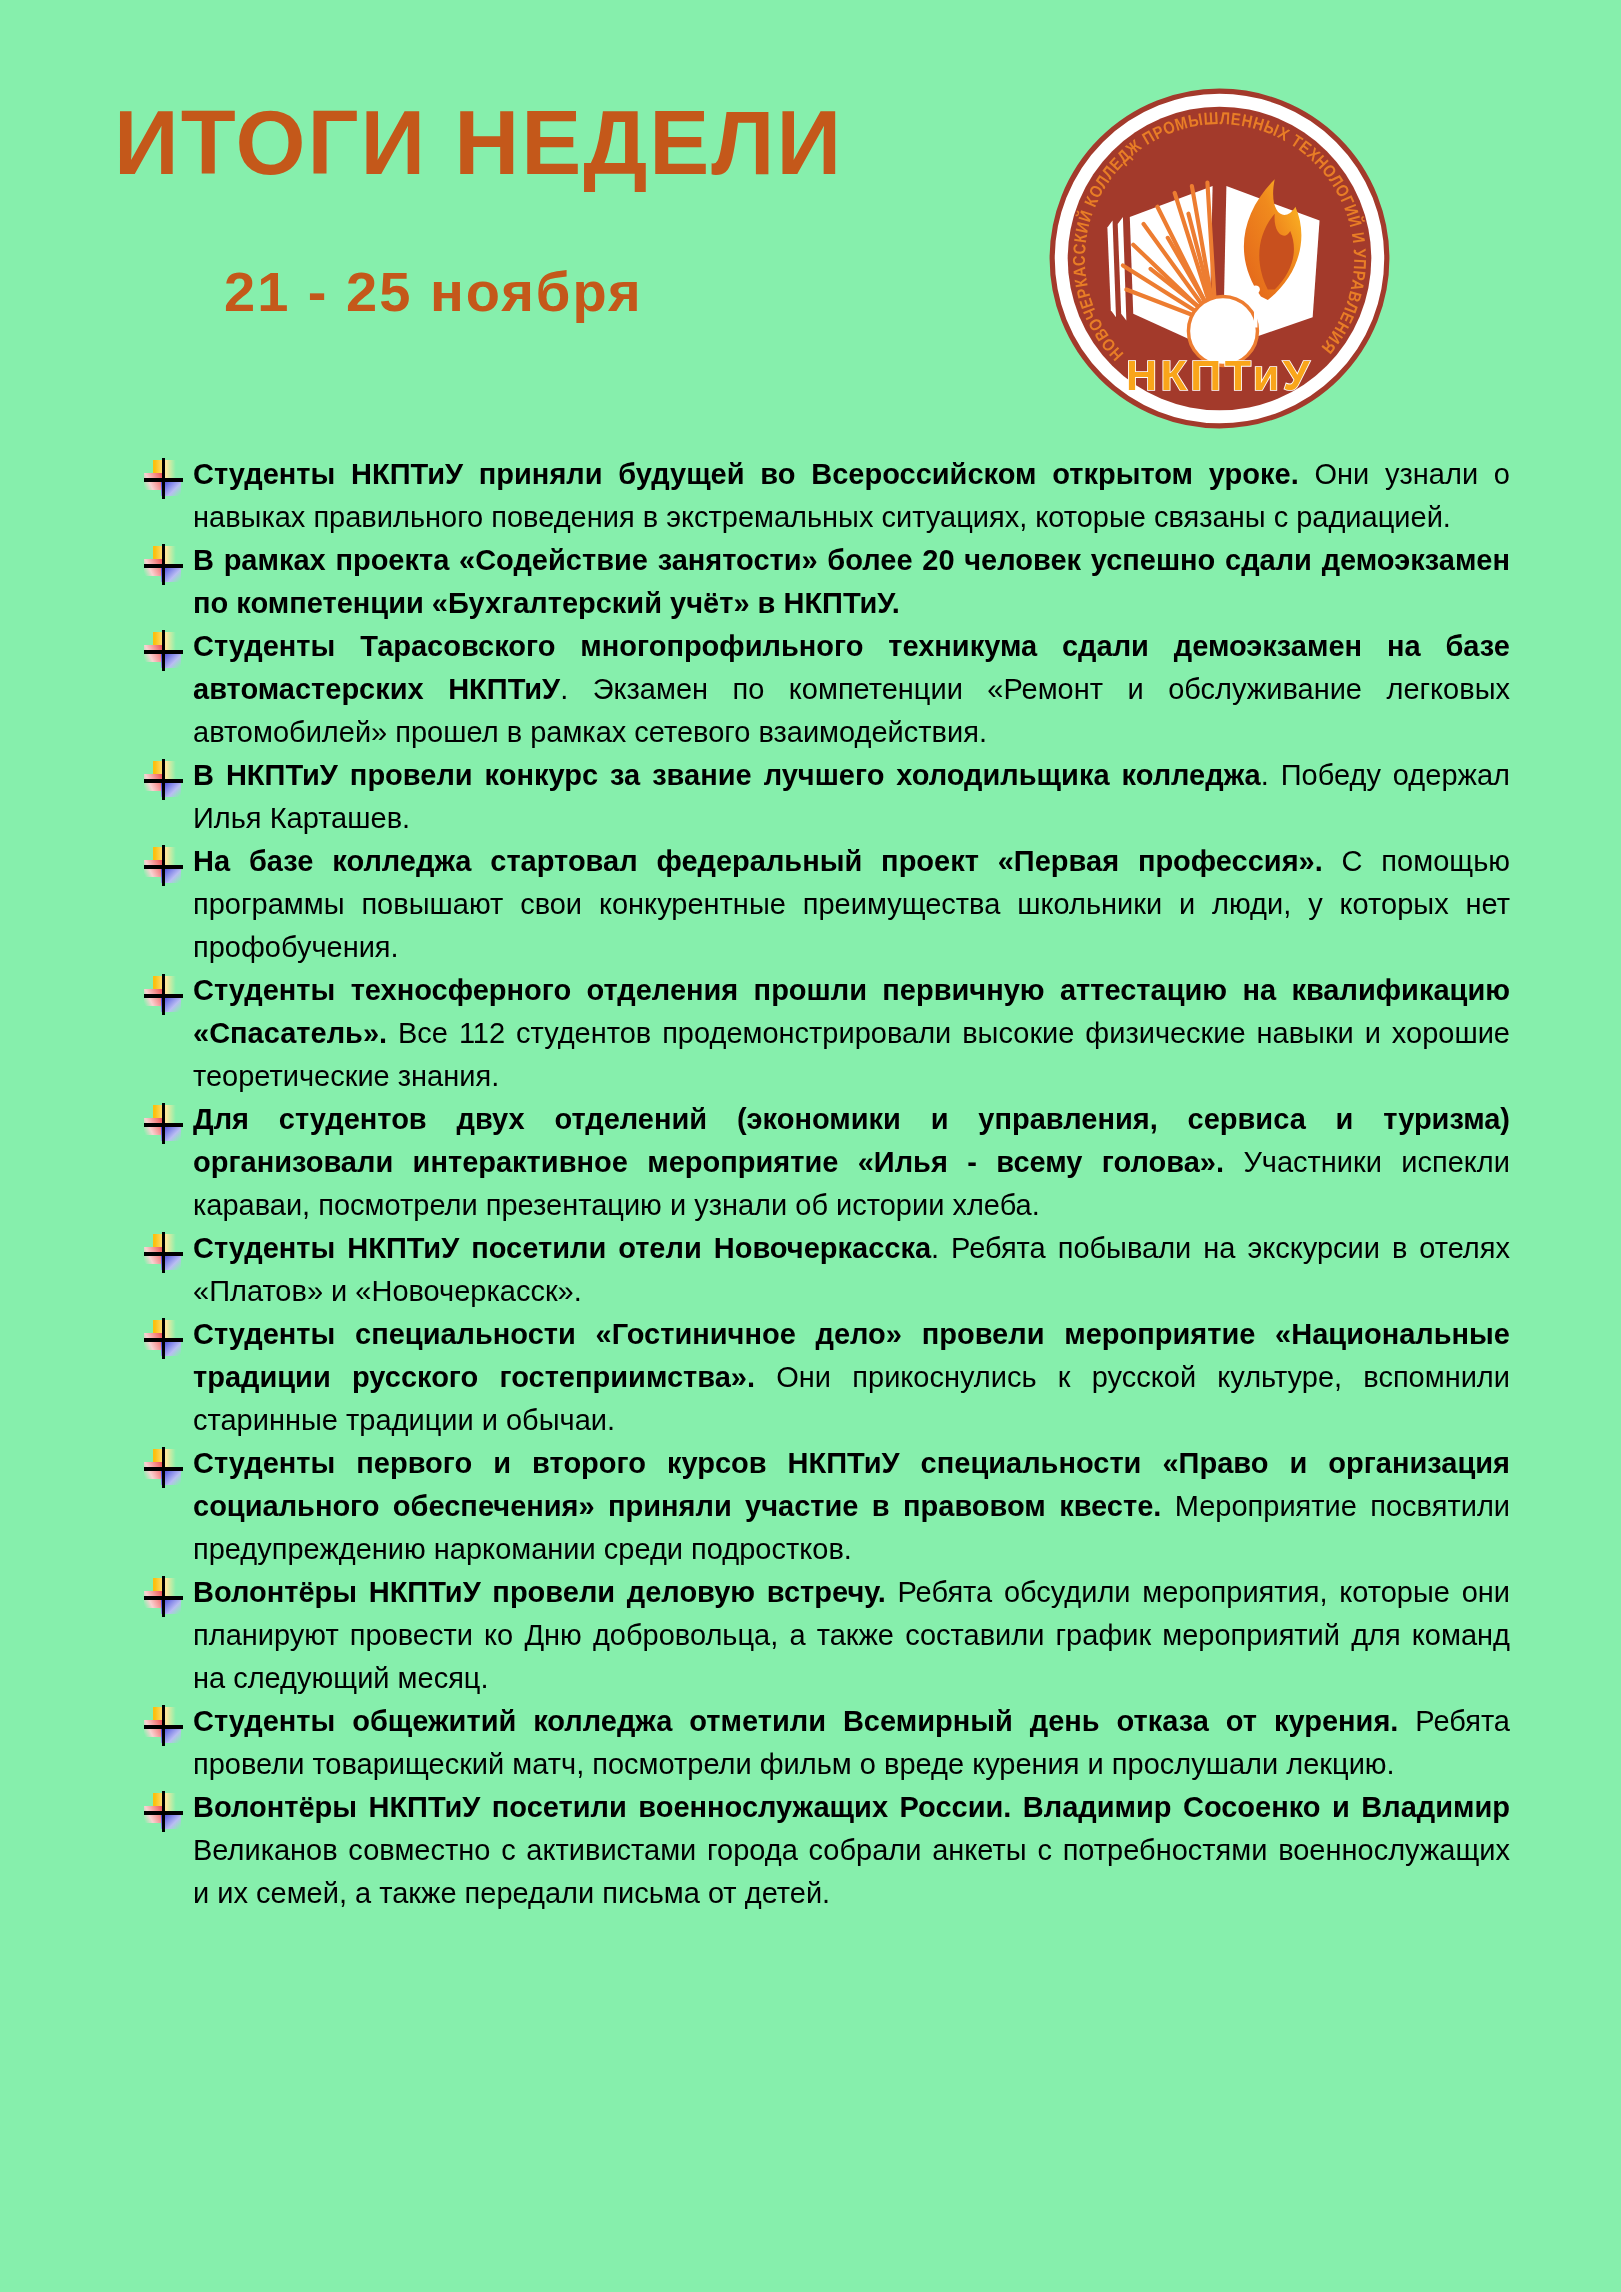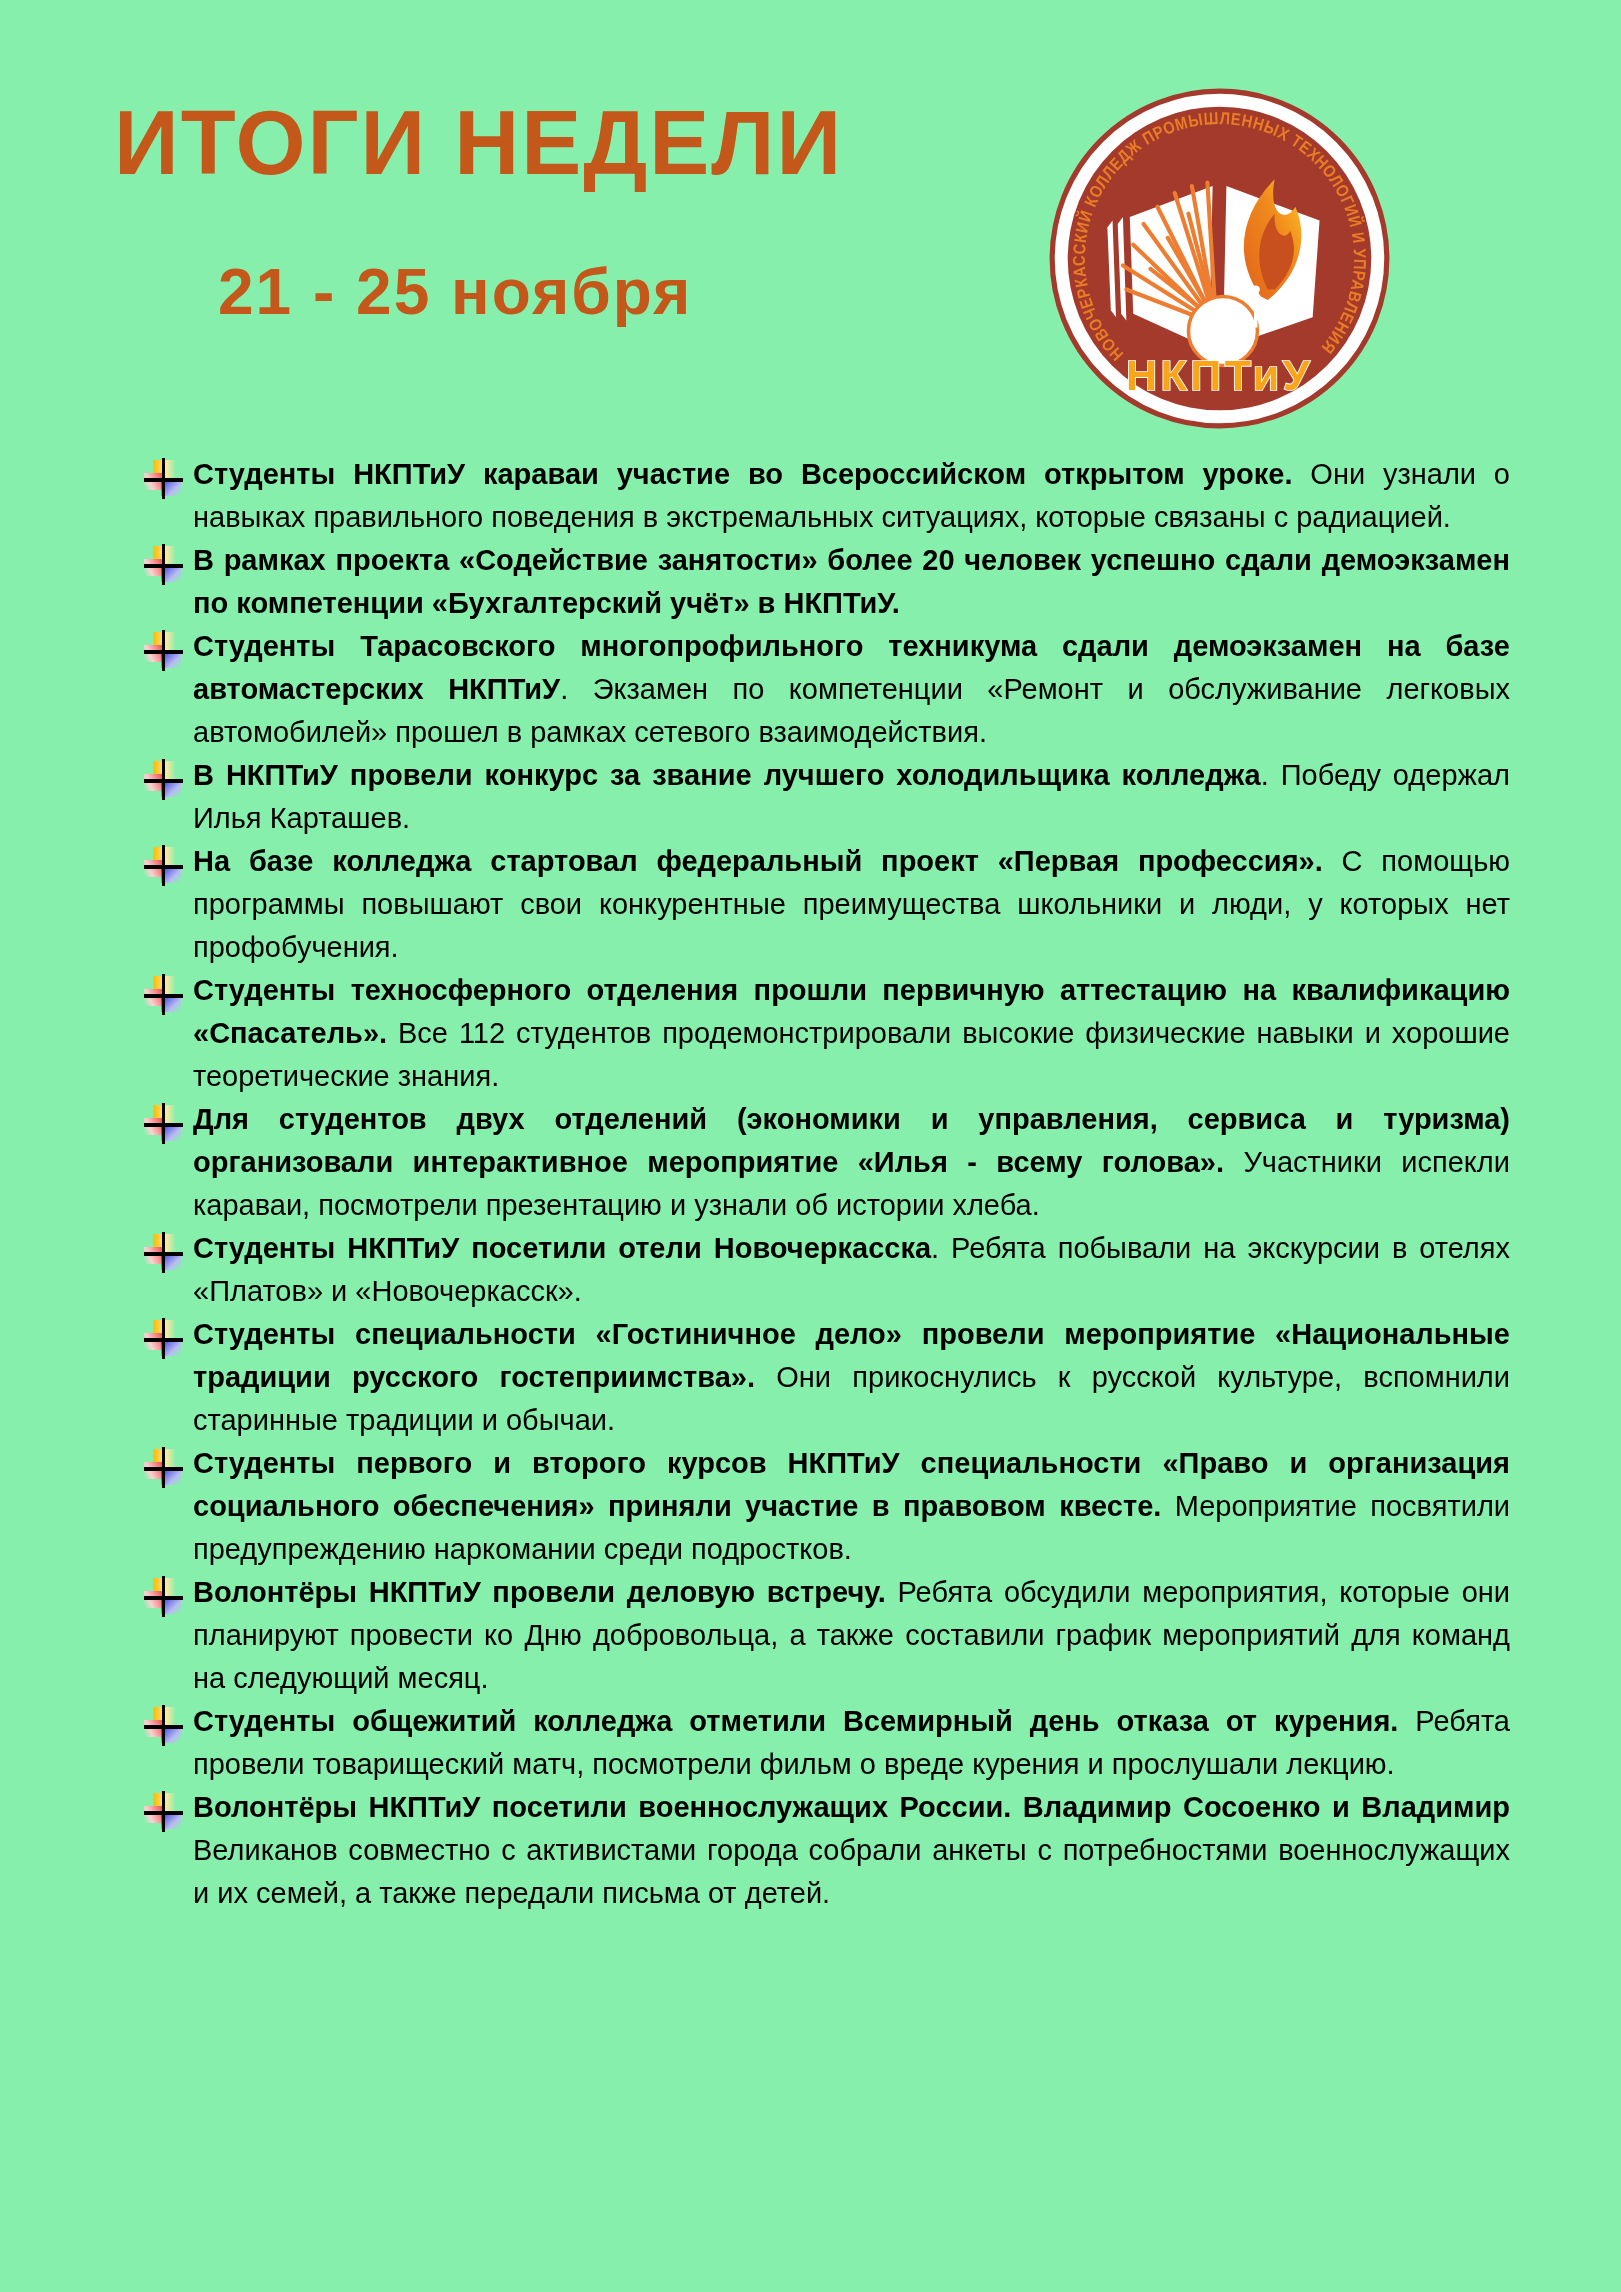--- a/index.html
+++ b/index.html
@@ -10,22 +10,22 @@
     font-family:"Liberation Sans", sans-serif;
     color:#000;
     overflow:hidden;
   }
   .title{
     position:absolute;left:114px;top:94px;
     font-size:90px;line-height:98px;font-weight:bold;
     color:#C4581A;letter-spacing:2px;white-space:nowrap;
   }
   .subtitle{
-    position:absolute;left:218px;top:247px;
-    font-size:64px;line-height:90px;font-weight:bold;
+    position:absolute;left:224px;top:247px;
+    font-size:56px;line-height:90px;font-weight:bold;
     color:#C4581A;letter-spacing:2px;white-space:nowrap;
   }
   .logo{position:absolute;left:1047px;top:86px;width:345px;height:345px;}
   .news-list{
     list-style:none;margin:0;padding:0;
     position:absolute;left:142px;top:453px;width:1368px;
   }
   .news-list li{
     position:relative;
     padding-left:51px;
@@ -103,21 +103,21 @@
   </svg>
 
   <ul class="news-list">
     <li>
       <span class="bullet">
           <span class="by"></span>
           <span class="br"></span>
           <span class="bb"></span>
           <span class="cv"></span>
           <span class="ch"></span>
-        </span><span class="lead">Студенты НКПТиУ караваи участие во Всероссийском открытом уроке.</span><span> Они узнали о навыках правильного поведения в экстремальных ситуациях, которые связаны с радиацией.</span>
+        </span><span class="lead">Студенты НКПТиУ приняли будущей во Всероссийском открытом уроке.</span><span> Они узнали о навыках правильного поведения в экстремальных ситуациях, которые связаны с радиацией.</span>
     </li>
     <li>
       <span class="bullet">
           <span class="by"></span>
           <span class="br"></span>
           <span class="bb"></span>
           <span class="cv"></span>
           <span class="ch"></span>
         </span><span class="lead">В рамках проекта «Содействие занятости» более 20 человек успешно сдали демоэкзамен по компетенции «Бухгалтерский учёт» в НКПТиУ.</span><span></span>
     </li>

